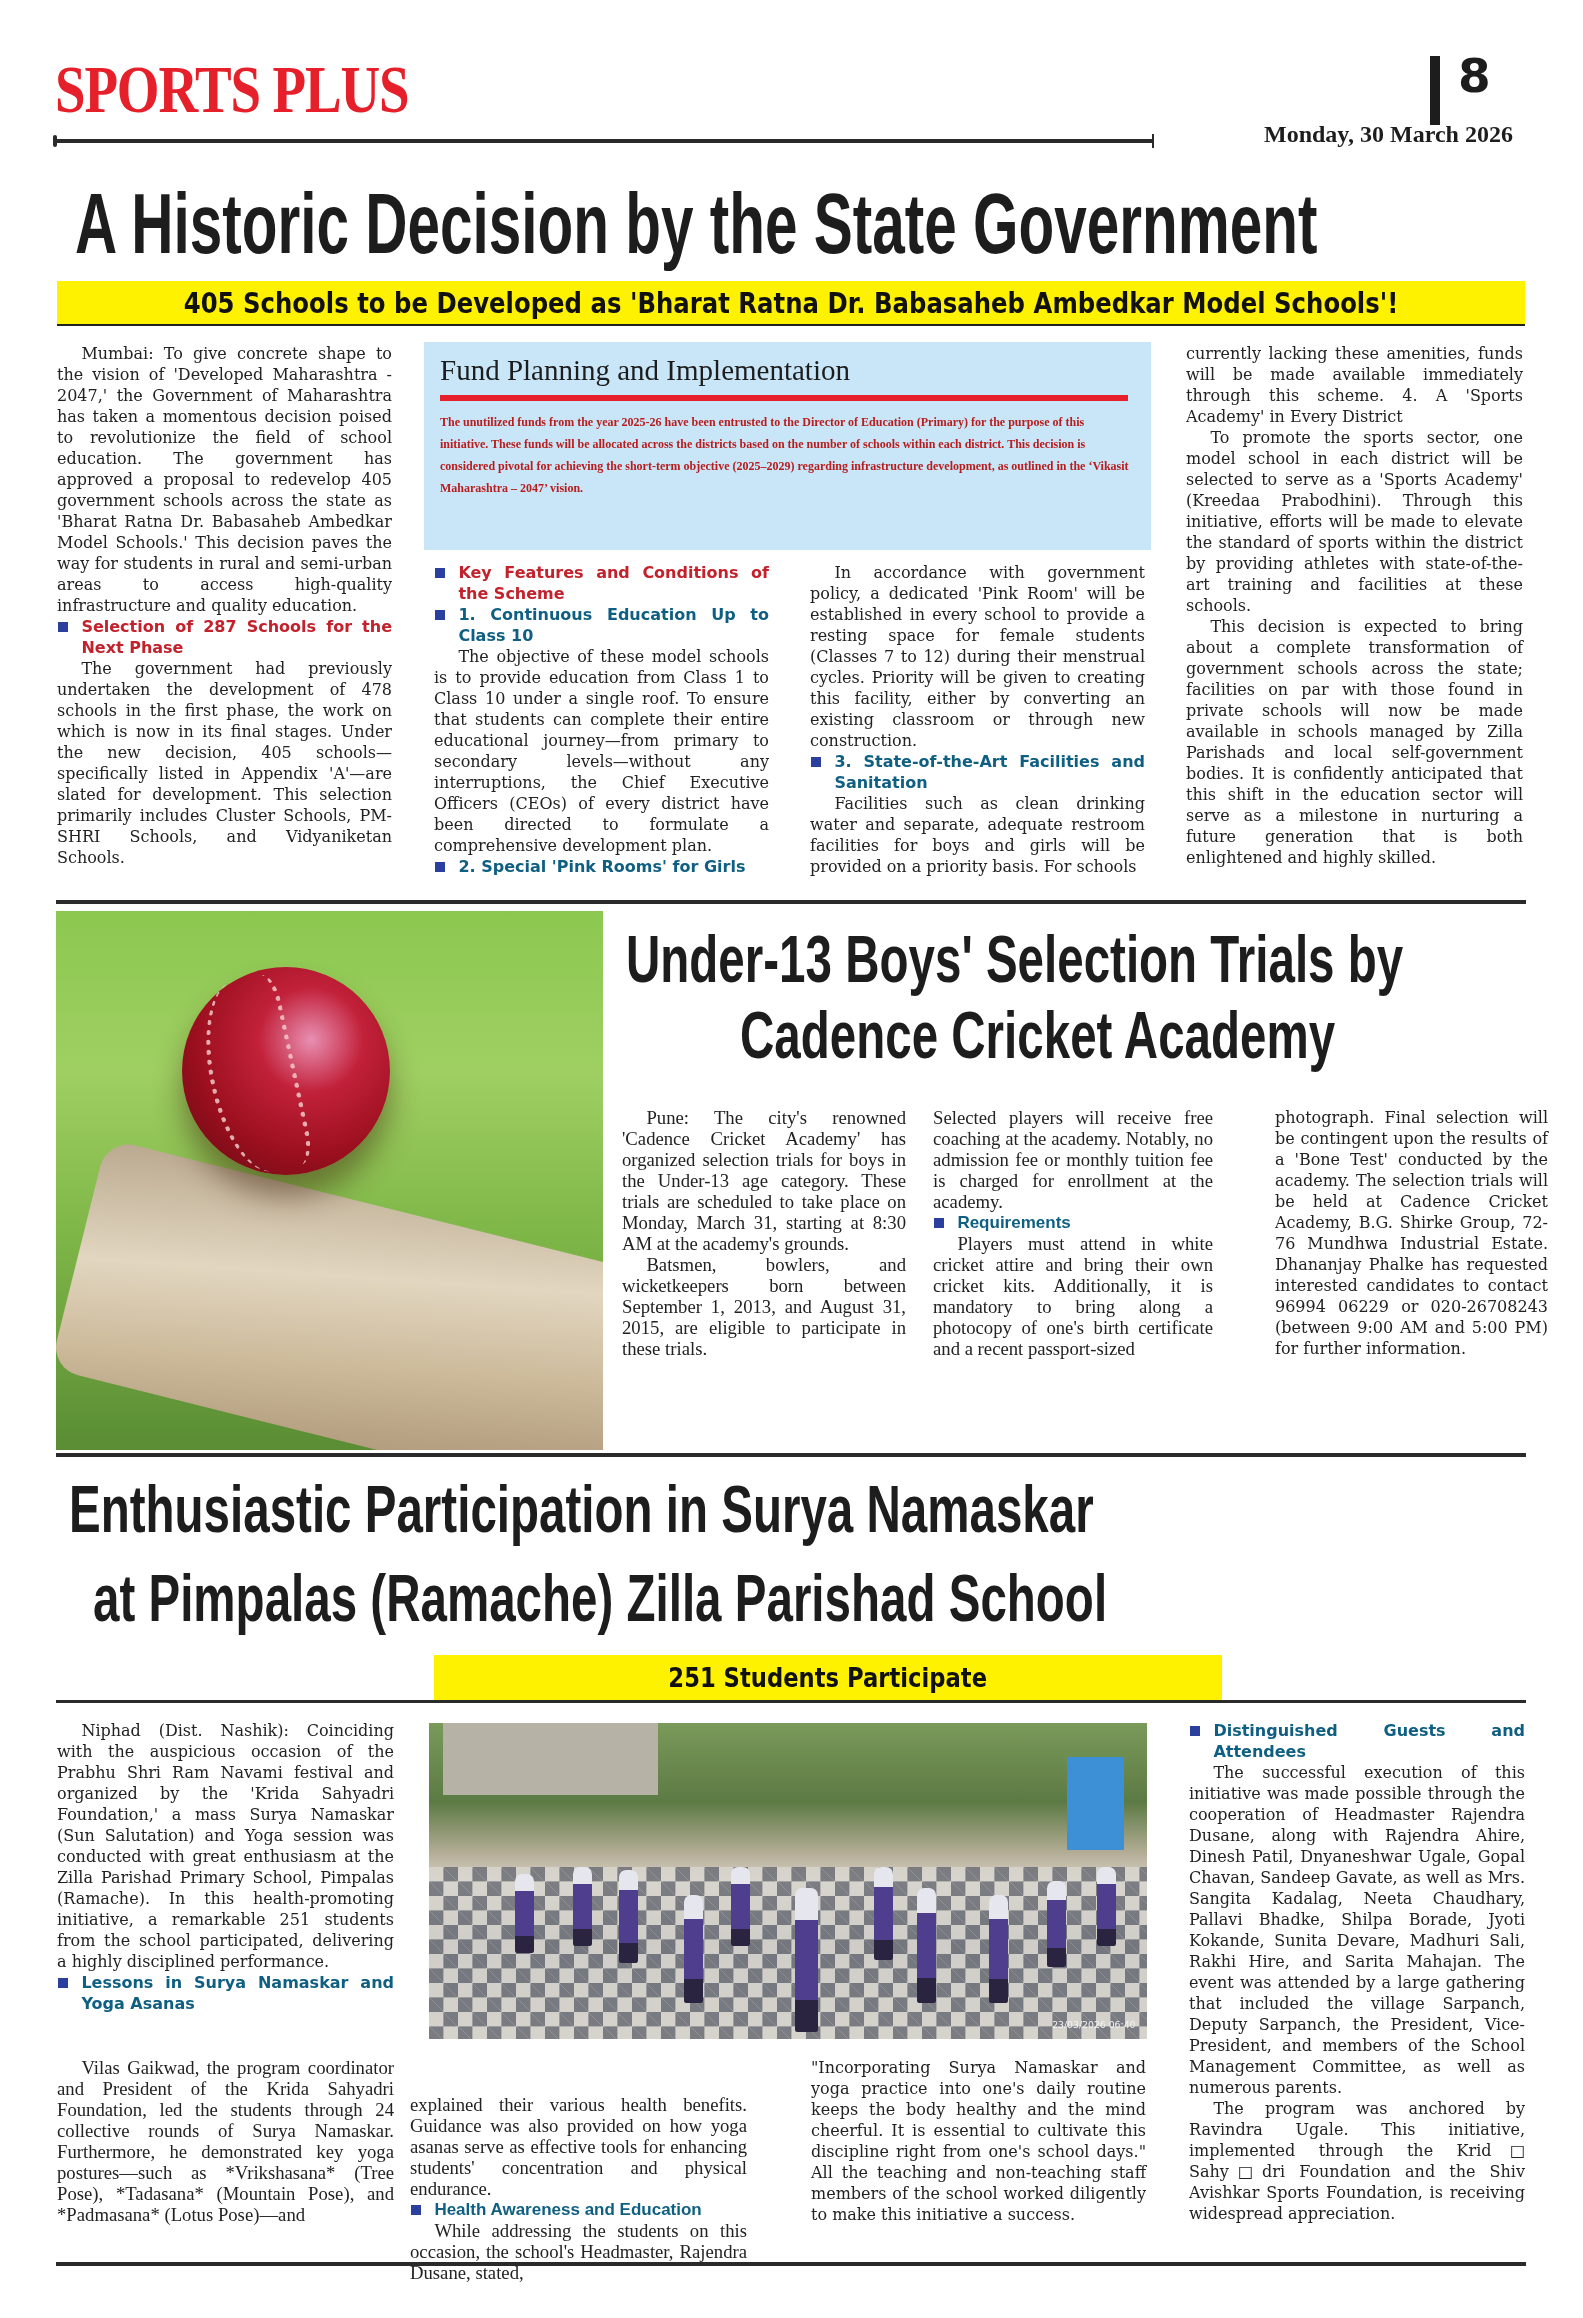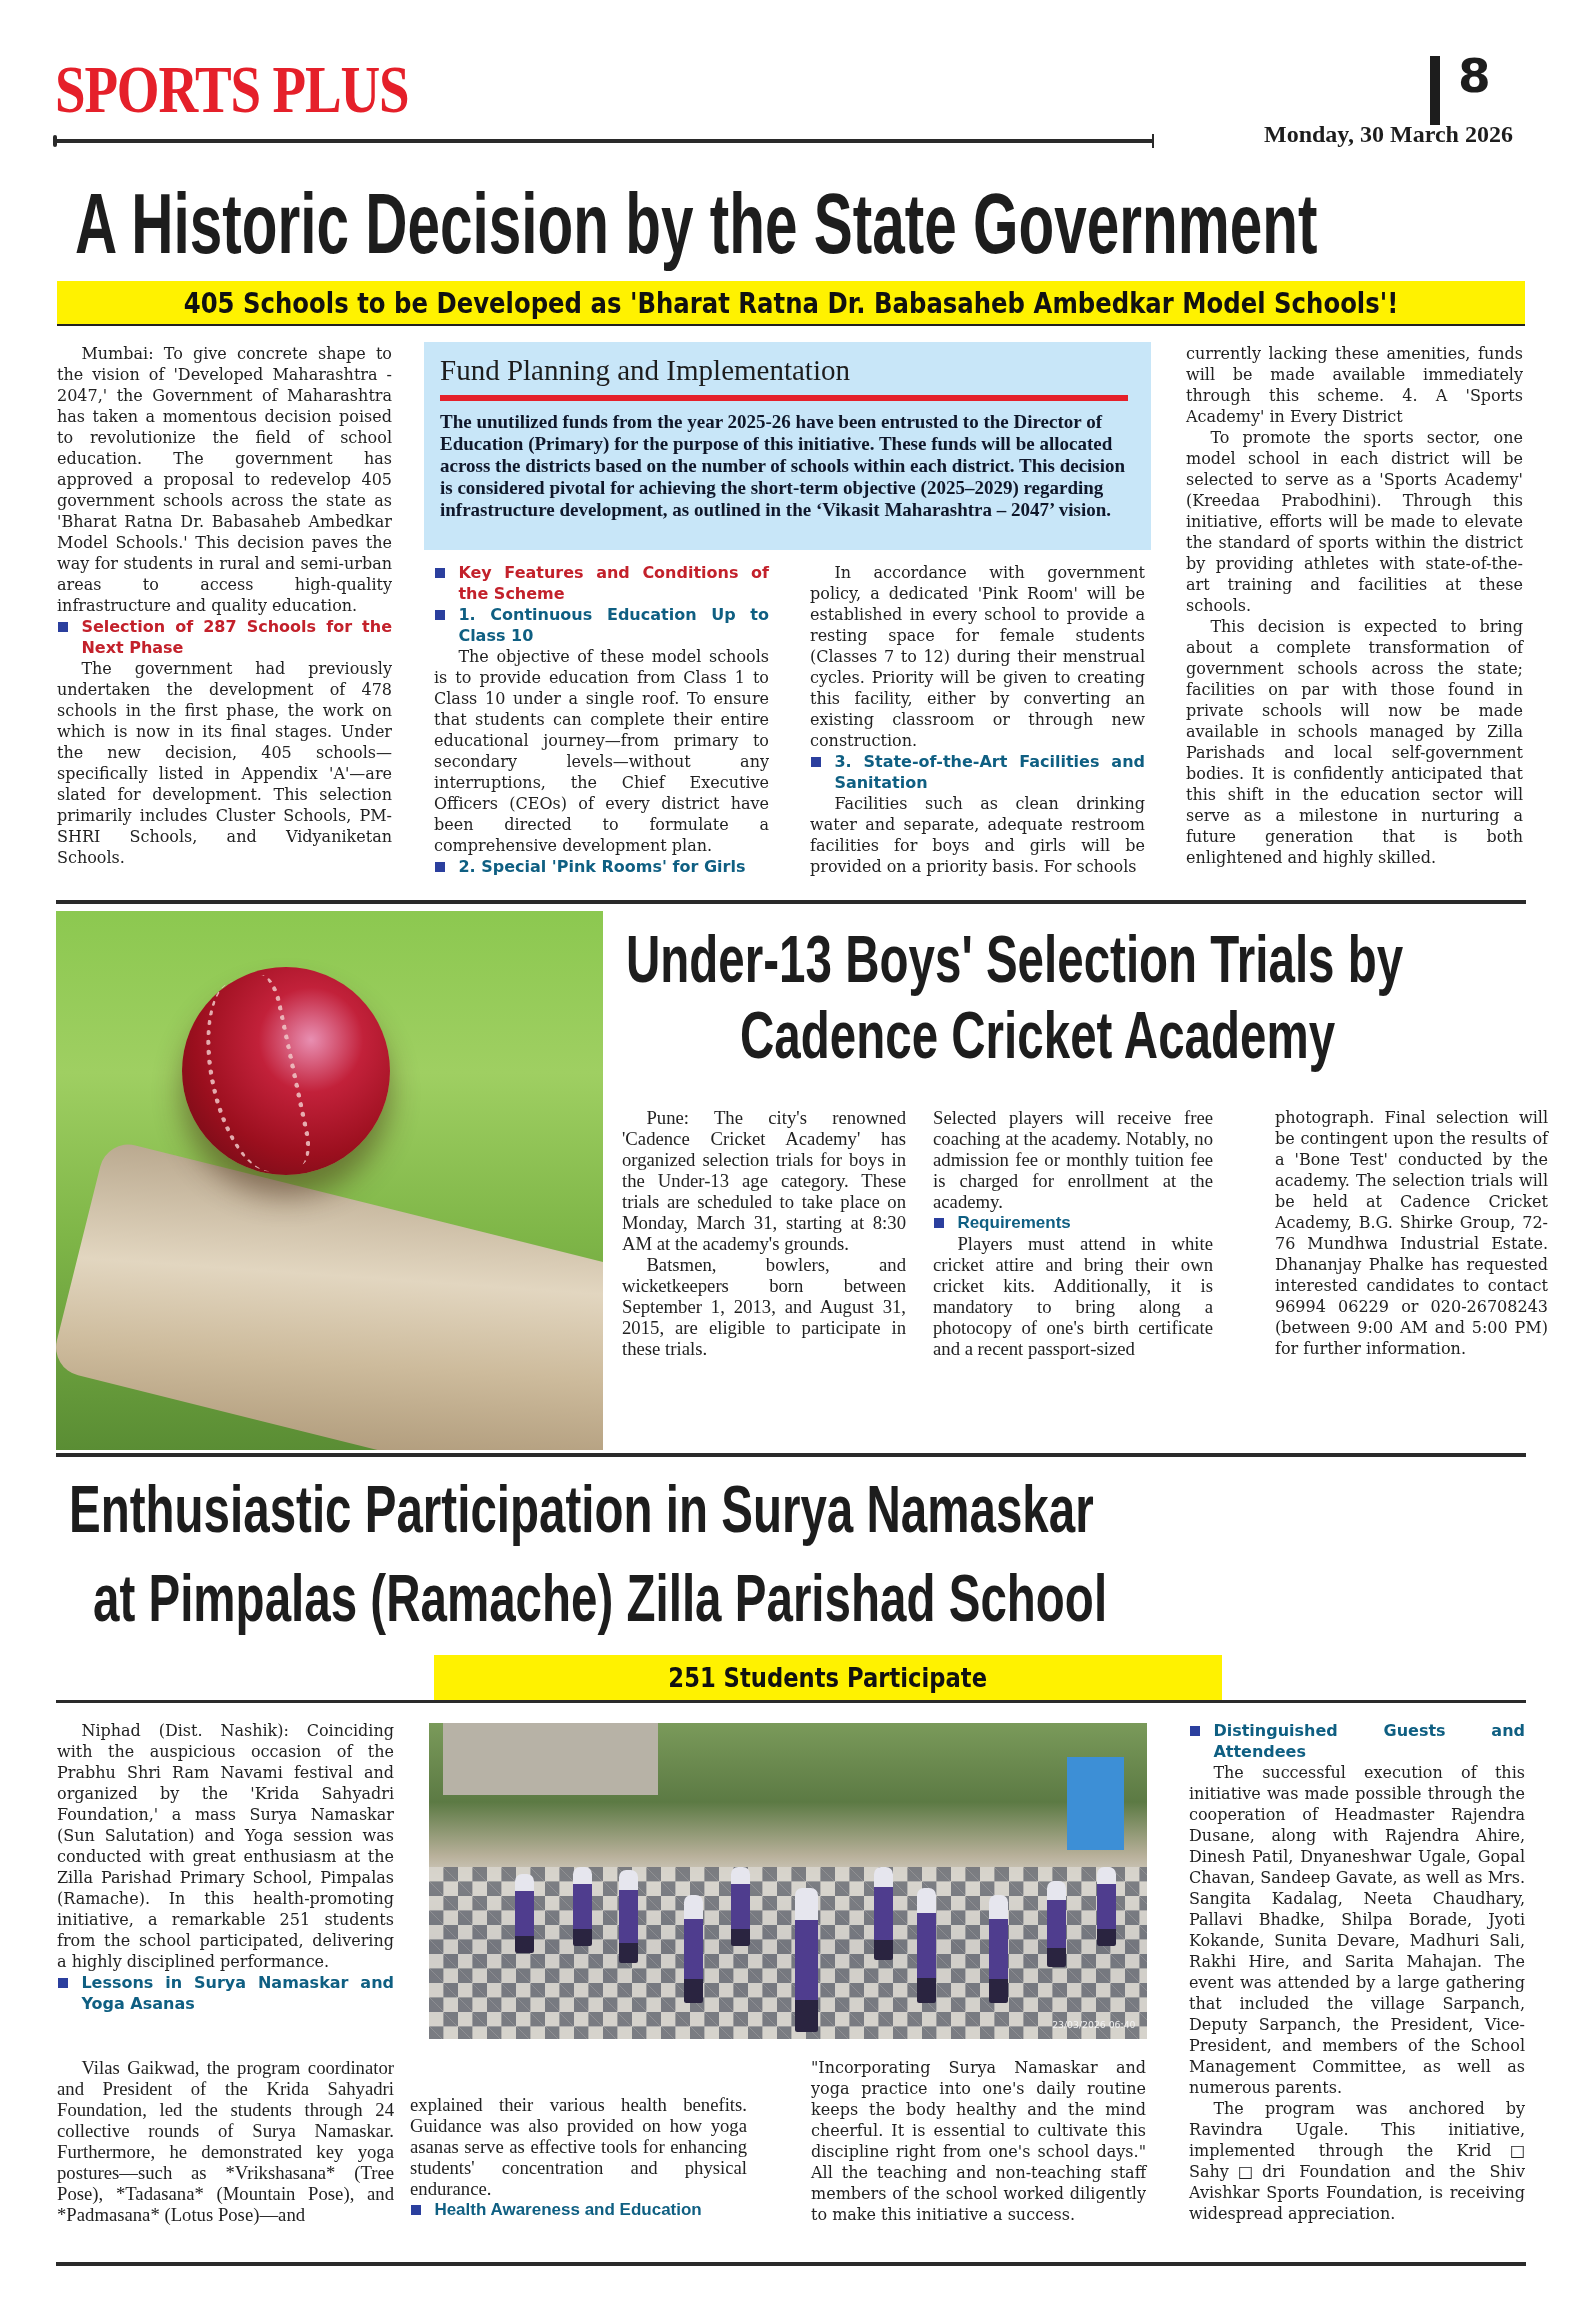--- a/index.html
+++ b/index.html
@@ -33,21 +33,21 @@
   .sub::before { content: ""; position: absolute; left: 1.4px; top: 5.7px; width: 10px; height: 10px; background: #2b3f9e; }
   .sub.red { color: #c3212b; }
   .sub.teal { color: #0f5f82; }
   .condensed { font-family: "Liberation Serif", serif; font-size: 18.7px; line-height: 21px; }
   .condensed .sub { font-family: "Liberation Sans", sans-serif; font-size: 17px; }
 
   
   .fund-box { left: 424px; top: 342px; width: 727px; height: 208px; background: #c8e6f8; padding: 13px 16px 0 16px; }
   .fund-title { font-family: "Liberation Serif", serif; font-size: 29px; color: #1d1d1d; line-height: 1.1; }
   .fund-rule { height: 5.7px; background: #e5202a; margin: 8.6px 0 10px 0; width: 688px; }
-  .fund-text { font-family: "Liberation Serif", serif; font-weight: bold; font-size: 19px; line-height: 22px; color: #0f172a; }
+  .fund-text { font-family: "Liberation Serif", serif; font-weight: bold; font-size: 12px; line-height: 22px; color: #b91c1c; }
 
   .divider { height: 3.6px; background: #2a2a2a; }
 
   
   .cricket-photo { left: 56px; top: 911px; width: 547px; height: 539px; overflow: hidden; background: linear-gradient(180deg, #8cc850 0%, #9fcf62 30%, #7fb648 60%, #5a8d34 100%); }
   .cricket-photo .bat { position: absolute; left: 13px; top: 302px; width: 646px; height: 237px; background: linear-gradient(170deg, #b9a88e 0%, #e2d6c0 35%, #cdbb9c 60%, #a28c6c 100%); transform: rotate(14deg); border-radius: 29px; }
   .cricket-photo .ball { position: absolute; left: 126px; top: 56px; width: 208px; height: 208px; border-radius: 50%; background: radial-gradient(circle at 62% 35%, #e88fb2 0%, #c2213a 28%, #9b0f1e 62%, #5e0a12 100%); box-shadow: 0 21.5px 29px rgba(60,30,10,0.45); }
   .cricket-photo .seam { position: absolute; left: 154px; top: 68px; width: 86px; height: 194px; border-left: 5.7px dotted #f0c7c7; border-right: 5.7px dotted #f0c7c7; border-radius: 60% 20% 20% 60%; transform: rotate(-12deg); opacity: 0.85; }
 
   .h2 { font-size: 66px; transform: scaleX(0.72); }
@@ -160,20 +160,21 @@
 <div class="abs col" style="left:57px; top:1720px; width:337px;">
   <p>Niphad (Dist. Nashik): Coinciding with the auspicious occasion of the Prabhu Shri Ram Navami festival and organized by the 'Krida Sahyadri Foundation,' a mass Surya Namaskar (Sun Salutation) and Yoga session was conducted with great enthusiasm at the Zilla Parishad Primary School, Pimpalas (Ramache). In this health-promoting initiative, a remarkable 251 students from the school participated, delivering a highly disciplined performance.</p>
   <div class="sub teal">Lessons in Surya Namaskar and Yoga Asanas</div>
 </div>
 <div class="abs col condensed" style="left:57px; top:2057px; width:337px;">
   <p>Vilas Gaikwad, the program coordinator and President of the Krida Sahyadri Foundation, led the students through 24 collective rounds of Surya Namaskar. Furthermore, he demonstrated key yoga postures—such as *Vrikshasana* (Tree Pose), *Tadasana* (Mountain Pose), and *Padmasana* (Lotus Pose)—and</p>
 </div>
 <div class="abs col condensed" style="left:410px; top:2057px; width:337px;margin-top:37px;">
   <p class="noindent">explained their various health benefits. Guidance was also provided on how yoga asanas serve as effective tools for enhancing students' concentration and physical endurance.</p>
   <div class="sub teal">Health Awareness and Education</div>
+  <p>While addressing the students on this occasion, the school's Headmaster, Rajendra Dusane, stated,</p>
 </div>
 <div class="abs col" style="left:811px; top:2057px; width:335px;">
   <p class="noindent">"Incorporating Surya Namaskar and yoga practice into one's daily routine keeps the body healthy and the mind cheerful. It is essential to cultivate this discipline right from one's school days." All the teaching and non-teaching staff members of the school worked diligently to make this initiative a success.</p>
 </div>
 <div class="abs col" style="left:1189px; top:1720px; width:336px;">
   <div class="sub teal">Distinguished Guests and Attendees</div>
   <p>The successful execution of this initiative was made possible through the cooperation of Headmaster Rajendra Dusane, along with Rajendra Ahire, Dinesh Patil, Dnyaneshwar Ugale, Gopal Chavan, Sandeep Gavate, as well as Mrs. Sangita Kadalag, Neeta Chaudhary, Pallavi Bhadke, Shilpa Borade, Jyoti Kokande, Sunita Devare, Madhuri Sali, Rakhi Hire, and Sarita Mahajan. The event was attended by a large gathering that included the village Sarpanch, Deputy Sarpanch, the President, Vice-President, and members of the School Management Committee, as well as numerous parents.</p>
   <p>The program was anchored by Ravindra Ugale. This initiative, implemented through the Krid□ Sahy□dri Foundation and the Shiv Avishkar Sports Foundation, is receiving widespread appreciation.</p>
 </div>
 

